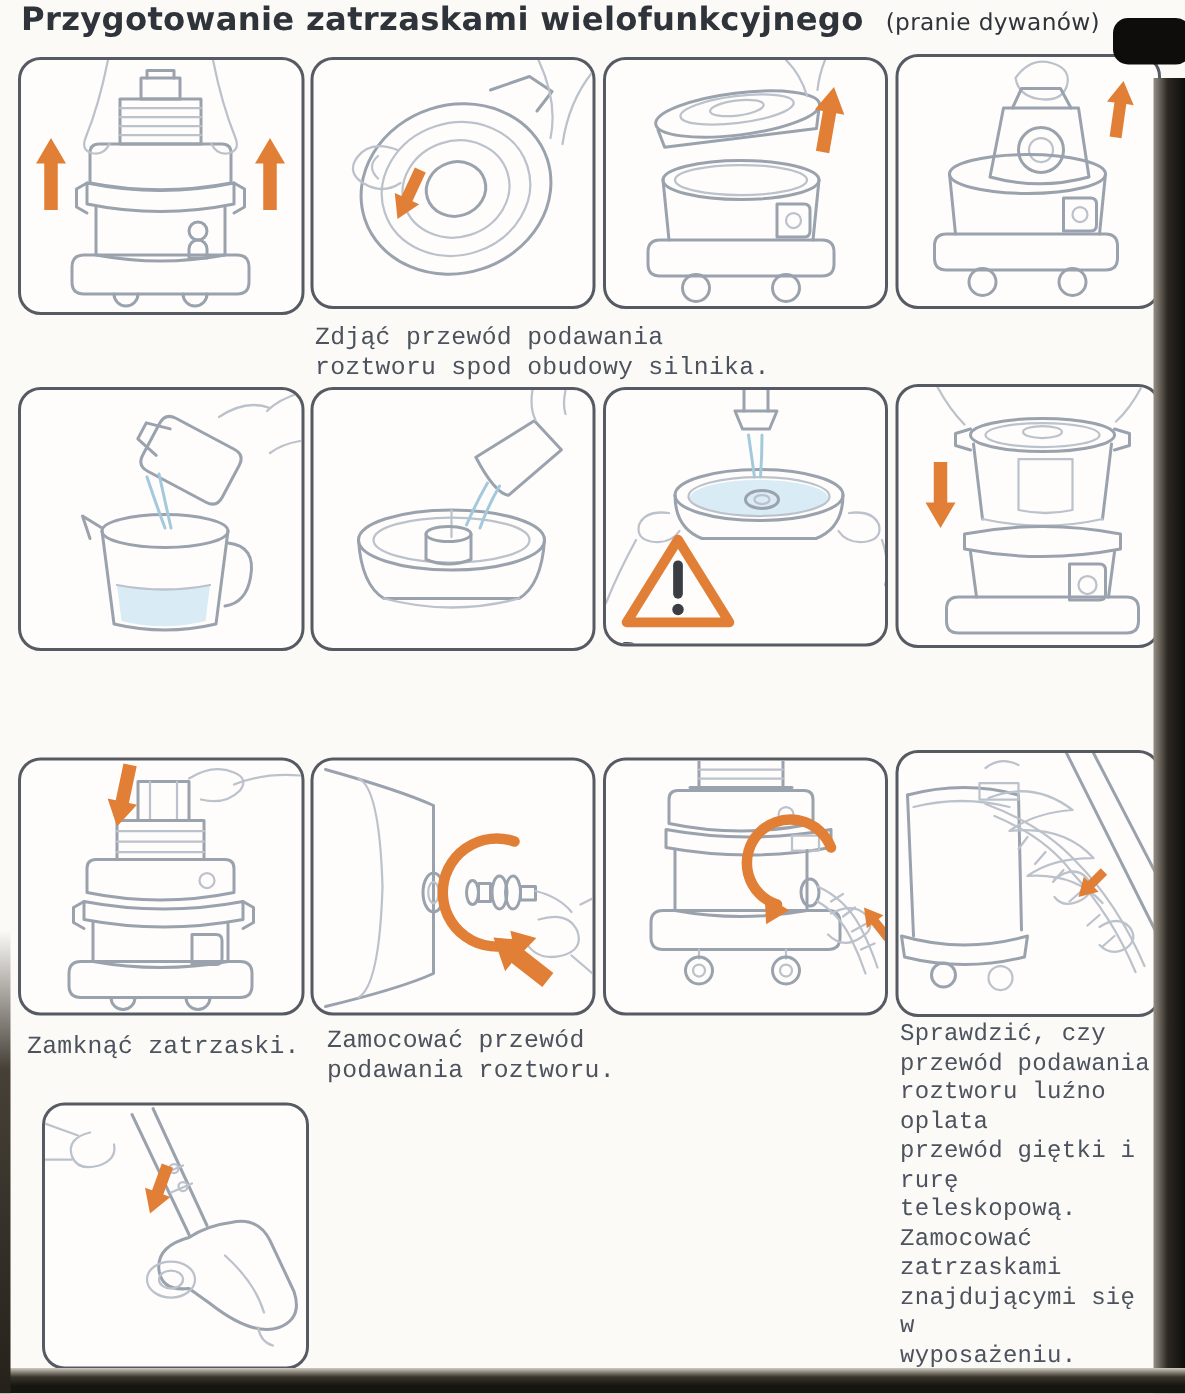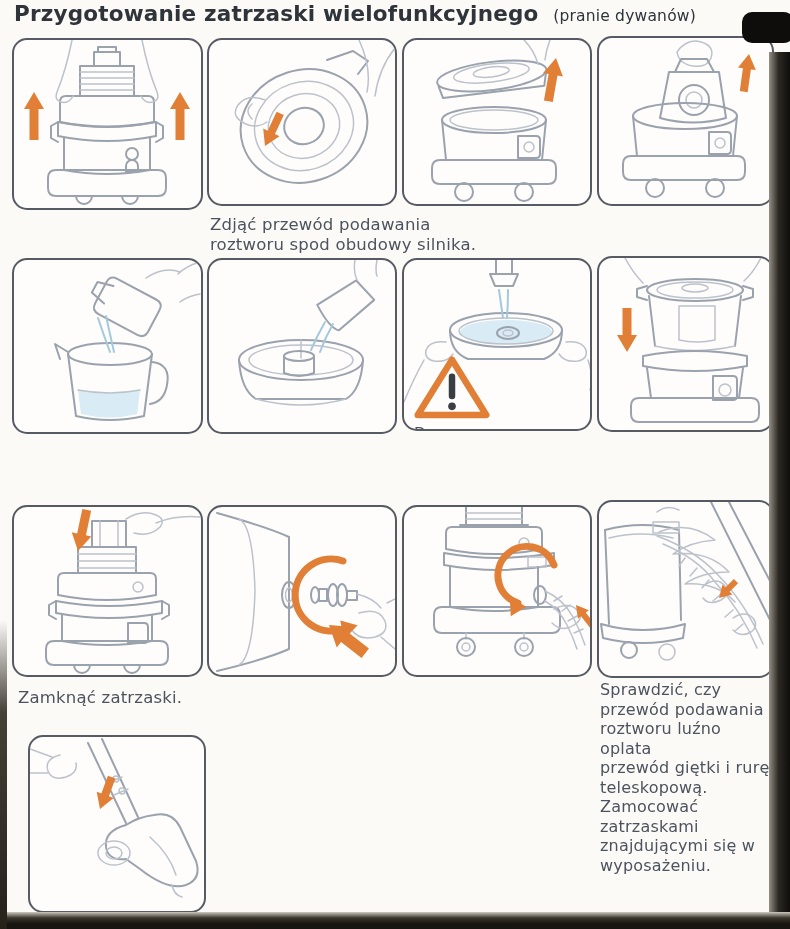--- a/index.html
+++ b/index.html
@@ -8,21 +8,21 @@
     background:#fbfaf7;
     font-family:"DejaVu Sans","Liberation Sans",sans-serif;
   }
   .title{position:absolute;left:14px;top:1px;margin:0;font-size:21.5px;font-weight:700;
          color:#2f333a;letter-spacing:.2px;white-space:nowrap;}
   .title .suffix{font-size:15.5px;margin-left:7px;font-weight:400;}
   .panel{position:absolute;border:2px solid #565b63;border-radius:15px;background:#fefdfc;
          box-sizing:border-box;overflow:hidden;}
   .panel svg{display:block;width:100%;height:100%;}
   .caption{position:absolute;font-size:16.5px;line-height:1.22;color:#4d535e;
-           white-space:pre-line;letter-spacing:.2px;}
+           white-space:pre-line;letter-spacing:.2px;font-family:Liberation Mono, monospace;}
   
   .ln{stroke:#9aa2ad;stroke-width:2;fill:none;stroke-linecap:round;stroke-linejoin:round;}
   .ln2{stroke:#bcc2cb;stroke-width:1.5;fill:none;stroke-linecap:round;stroke-linejoin:round;}
   .arrow{fill:#e07f35;stroke:none;}
   .oln{stroke:#e07f35;stroke-width:7;fill:none;stroke-linecap:round;}
   .water{fill:#d9ebf4;stroke:none;}
   .wline{stroke:#a3c9dd;stroke-width:2;fill:none;stroke-linecap:round;}
   
   .warning-box{position:absolute;left:8px;top:94px;width:80px;}
   .warn-text{font-size:15.5px;line-height:1.2;color:#4d535e;white-space:pre-line;margin-top:2px;margin-left:2px;}
@@ -35,21 +35,21 @@
     background:linear-gradient(to bottom,rgba(70,64,55,0) 0%,#464037 30%,#262219 100%);}
   .corner-blob{position:absolute;left:742px;top:12px;width:52px;height:31px;
     background:#0e0d0b;border-radius:10px;}
 </style>
 </head>
 <body>
 
 <div class="page">
 
   <h1 class="title">
-    <span>Przygotowanie zatrzaski wielofunkcyjnego</span>
+    <span>Przygotowanie zatrzaskami wielofunkcyjnego</span>
     <span class="suffix">(pranie dywanów)</span>
   </h1>
 
   <div class="panel" style="left:12px;top:38px;width:191px;height:172px">
     <svg viewBox="0 0 187 168">
       <g class="ln">
         <path d="M80 12 h26 v14 h-26 z"></path>
           <path d="M84 12 v-5 h18 v5"></path>
         <path d="M66 26 h54 v30 h-54 z"></path>
         <path class="ln2" d="M66 32 h54 M66 38 h54 M66 44 h54 M66 50 h54"></path>
@@ -311,20 +311,22 @@
         <path class="ln2" d="M64 42 Q98 56 116 80 Q142 108 158 146"></path>
         <path class="ln2" d="M86 56 l-6 8 M98 66 l-7 8 M110 78 l-7 8 M122 92 l-8 7 M134 108 l-8 7 M144 122 l-8 7"></path>
         <path class="ln2" d="M104 84 q14 -10 22 0 q6 8 -4 14 q-12 6 -18 -2"></path>
         <path class="ln2" d="M134 116 q12 -8 20 0 q6 8 -2 14 q-10 6 -18 -2"></path>
       </g>
       <polygon class="arrow" transform="translate(120,96) rotate(225)" points="0,0 -7,12 -3,12 -3,24 3,24 3,12 7,12"></polygon>
     </svg>
   </div>
 
   <div class="caption" style="left:18px;top:688px;width:185px">Zamknąć zatrzaski.</div>
+  <div class="caption" style="left:218px;top:684px;width:200px">Zamocować przewód
+podawania roztworu.</div>
   <div class="caption" style="left:600px;top:680px;width:175px;font-size:16px">Sprawdzić, czy
 przewód podawania
 roztworu luźno oplata
 przewód giętki i rurę
 teleskopową.
 Zamocować
 zatrzaskami
 znajdującymi się w
 wyposażeniu.</div>
 

